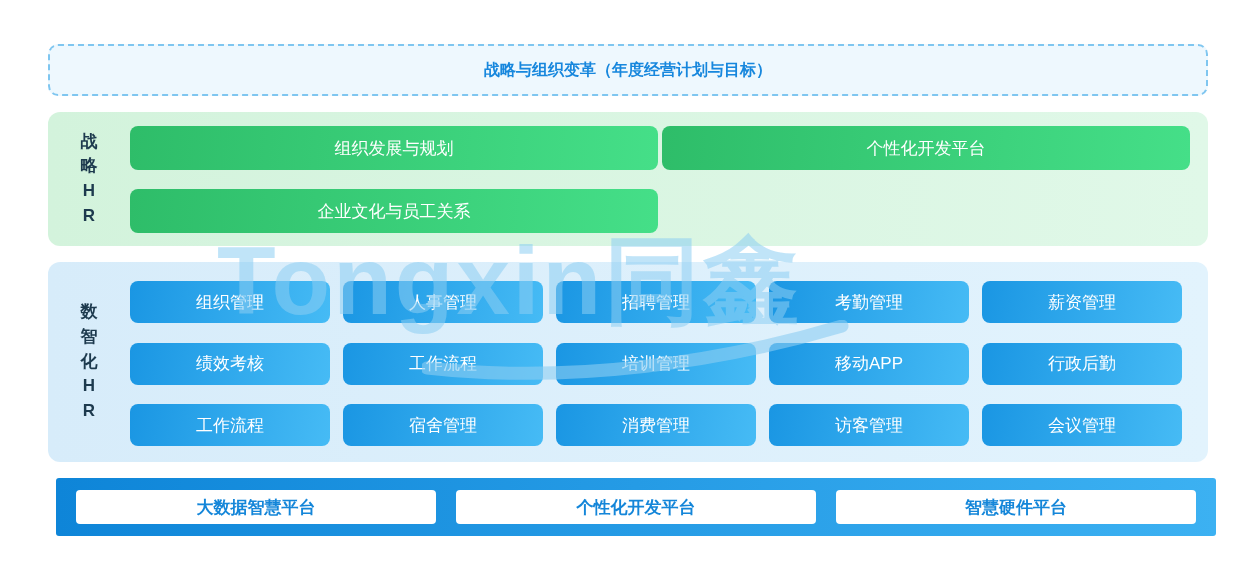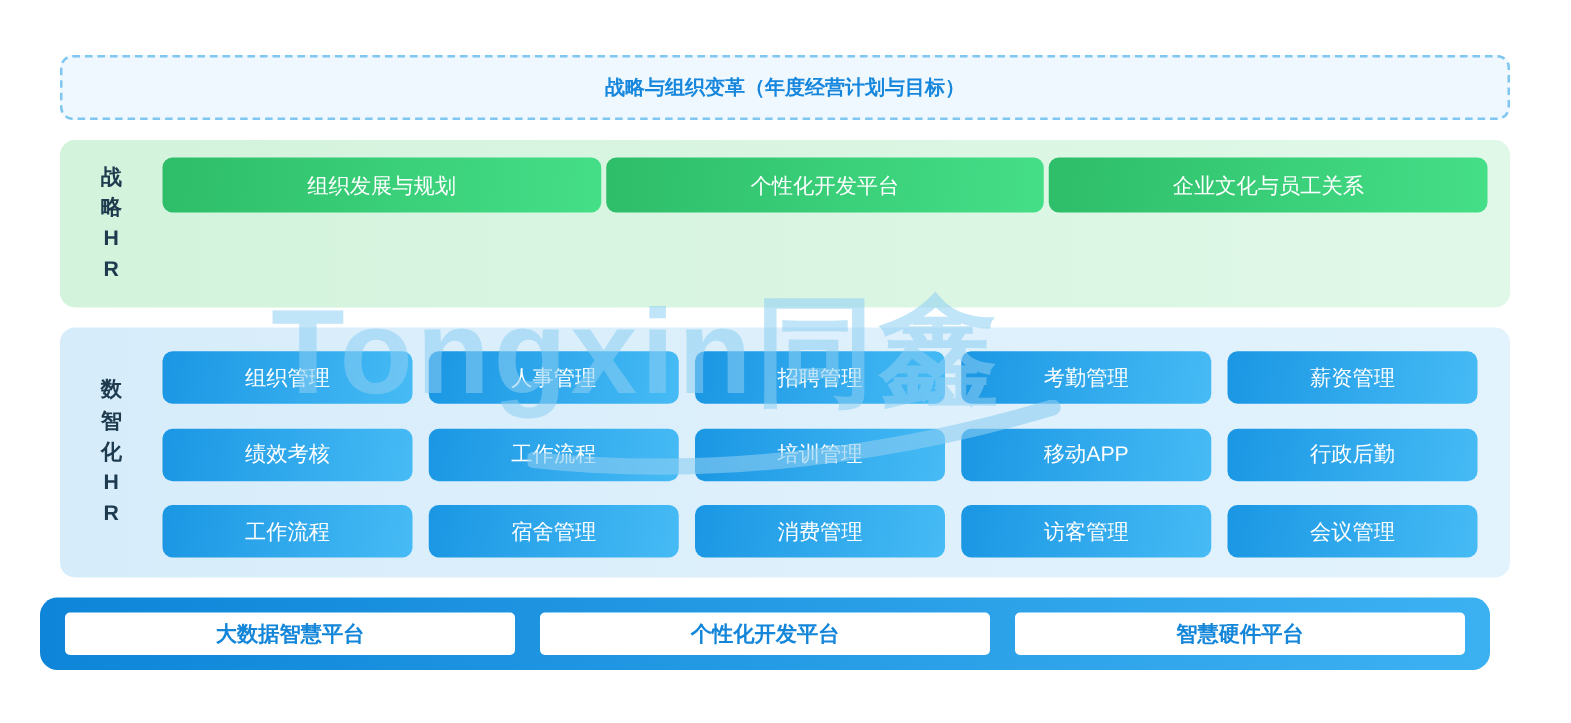--- a/index.html
+++ b/index.html
@@ -78,21 +78,21 @@
     font-weight: bold;
     font-size: 17px;
     line-height: 1.45;
   }
   .v-label span { display: block; }
 
   
   .green-grid {
     flex: 1;
     display: grid;
-    grid-template-columns: 1fr 1fr 1fr;
+    grid-template-columns: 1fr 1fr;
     grid-template-rows: repeat(2, 44px);
     align-content: space-between;
     column-gap: 4px;
     padding: 14px 18px 13px 0;
     box-sizing: border-box;
   }
   .green-block {
     background: linear-gradient(95deg, #2ebd69, #45df88);
     border-radius: 8px;
     color: #ffffff;
@@ -115,24 +115,24 @@
     background: linear-gradient(100deg, #1a96e3, #46bbf5);
     border-radius: 8px;
     color: #ffffff;
     font-size: 17px;
     display: flex; align-items: center; justify-content: center;
   }
 
   
   .platform-bar {
     position: absolute;
-    left: 32px; top: 478px;
+    left: 56px; top: 478px;
     width: 1160px; height: 58px;
     box-sizing: border-box;
-    border-radius: 14px;
+    border-radius: 3px;
     background: linear-gradient(90deg, #0e85d8, #3cb1f2);
     display: flex;
     align-items: center;
     gap: 20px;
     padding: 0 20px;
     z-index: 1;
   }
   .platform-item {
     flex: 1;
     height: 34px;

